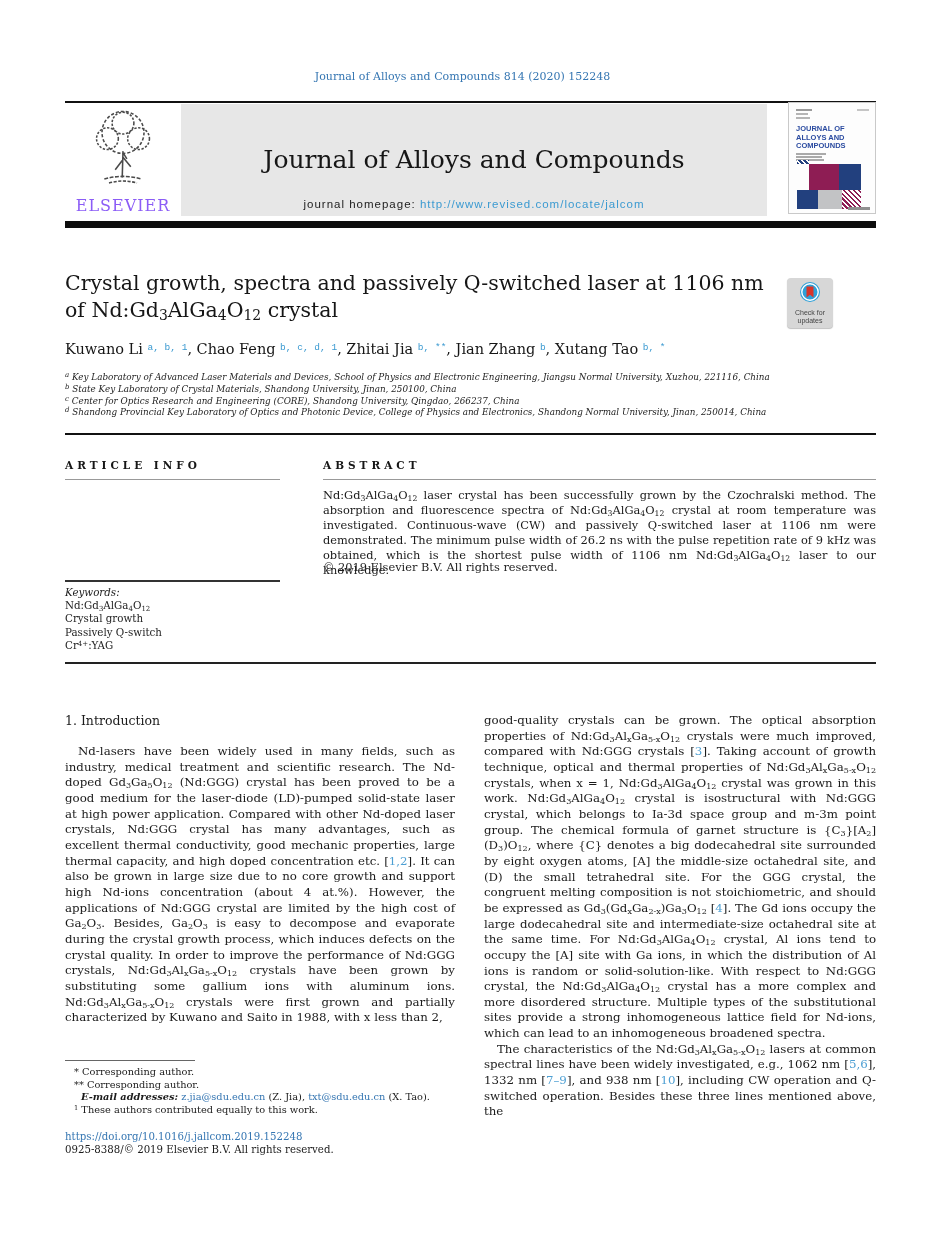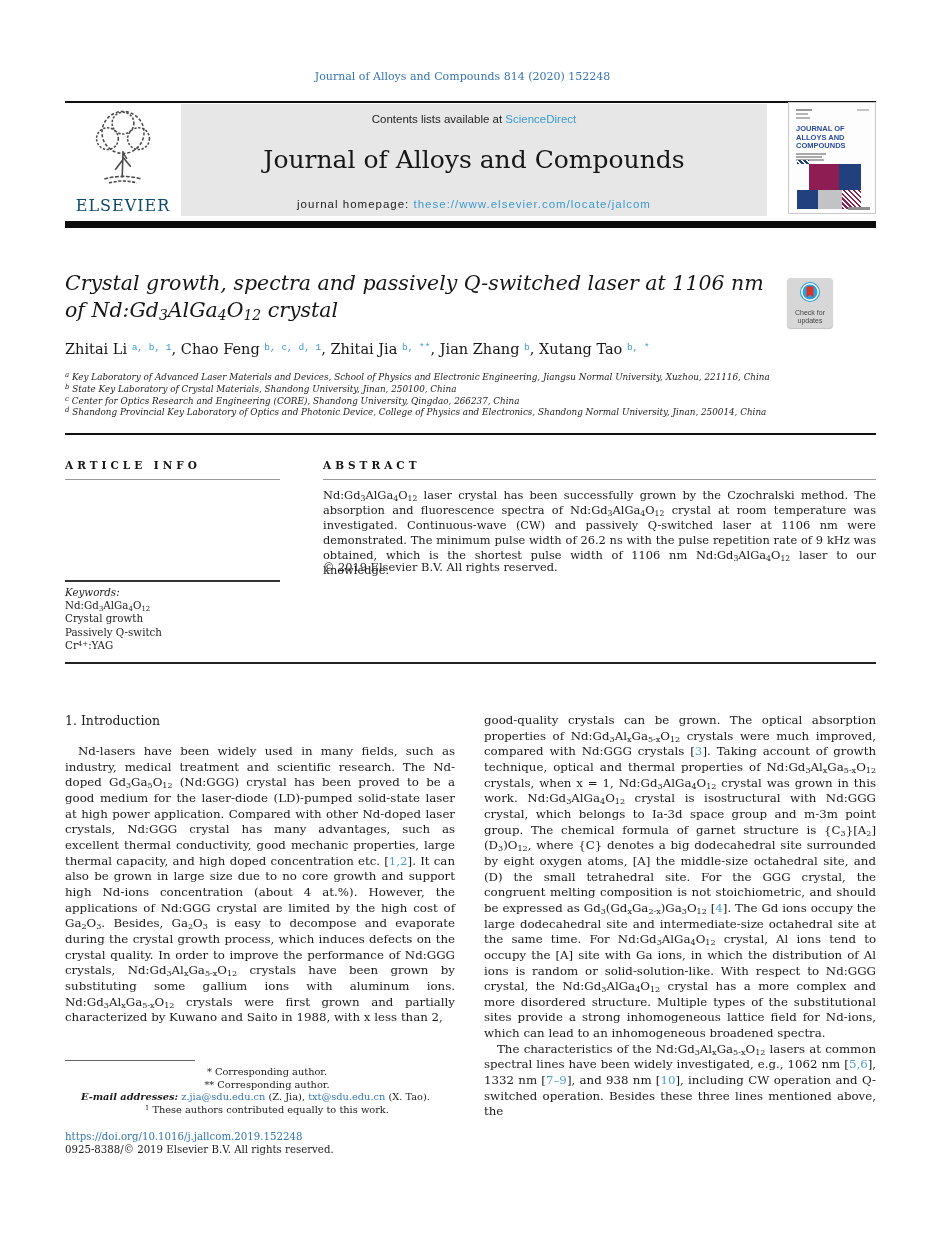--- a/index.html
+++ b/index.html
@@ -33,21 +33,21 @@
   .homepage-line {
     left:181px; top:198px; width:586px; text-align:center;
     font-family:"Liberation Sans", sans-serif; font-size:11.5px; letter-spacing:1px; color:#222;
   }
   .lnk { color:#3b9ad1; text-decoration:none; cursor:pointer; }
   .lnk-dark { color:#3576b2; text-decoration:none; cursor:pointer; }
 
   
   .els-logo { left:68px; top:106px; width:110px; height:112px; text-align:center; }
   .els-word {
-    margin-top:2px; font-size:16px; letter-spacing:1px; color:#0c4a6e; font-weight:normal;
+    margin-top:2px; font-size:16px; letter-spacing:1px; color:#8b5cf6; font-weight:normal;
     font-family:"DejaVu Serif", serif;
   }
 
   
   .cover { left:788px; top:102px; width:88px; height:112px; background:#fdfdfd; border:1px solid #c9c9c9; }
   .cover .m1 { position:absolute; left:7px; top:6px; width:16px; height:2px; background:#9a9a9a; }
   .cover .m2 { position:absolute; left:7px; top:10px; width:12px; height:2px; background:#b5b5b5; }
   .cover .m3 { position:absolute; left:7px; top:14px; width:14px; height:2px; background:#b5b5b5; }
   .cover .tr { position:absolute; right:6px; top:6px; width:12px; height:2px; background:#c5c5c5; }
   .cover-title {
@@ -62,21 +62,21 @@
   .maroon { background:#8e1d54; }
   .navy   { background:#22407e; }
   .gray   { background:#c2c3c5; }
   .hatch  { background:repeating-linear-gradient(45deg,#8e1d54 0 1.5px,#fff 1.5px 3.5px); }
   .hatch-b{ background:repeating-linear-gradient(45deg,#22407e 0 1.5px,#fff 1.5px 3.5px); }
   .cover-brand { position:absolute; right:5px; bottom:3px; width:22px; height:3px; background:#8f8f8f; }
 
   
   .article-title {
     left:65px; top:270px; width:710px;
-    font-size:20.5px; line-height:27px; color:#161616;font-style:italic;
+    font-size:20.5px; line-height:27px; color:#161616;
   }
   .badge {
     left:787px; top:278px; width:46px; height:50px; background:#d7d7d7;
     border-radius:4px; text-align:center; cursor:pointer;
     box-shadow:0 1px 1px rgba(0,0,0,.25);
   }
   .badge-txt { font-family:"Liberation Sans", sans-serif; font-size:7px; line-height:7.5px; color:#444; }
 
   
   .authors { left:65px; top:341px; width:760px; font-size:14.5px; color:#161616; }
@@ -116,21 +116,21 @@
   }
   .indent { text-indent:13px; }
   sub { font-size:0.68em; line-height:0; vertical-align:-0.22em; }
   sup { font-size:0.68em; line-height:0; vertical-align:0.45em; }
   .reflink { color:#4d9fd3; }
 
   
   .fn-rule { left:65px; top:1060px; width:130px; height:1px; background:#666; }
   .fn { left:65px; top:1066px; width:395px; font-size:9.8px; line-height:12.6px; color:#1a1a1a; }
   .fn .em { font-style:italic;font-weight:bold; }
-  .fn-ind { padding-left:9px;text-align:center; }
+  .fn-ind { padding-left:9px; }
   .doi  { left:65px; top:1131px; width:395px; font-size:10.2px; }
   .issn { left:65px; top:1144px; width:395px; font-size:10.2px; color:#1a1a1a; }
 </style>
 </head>
 <body>
 
 <div class="page">
 
   <div class="abs header-ref">Journal of Alloys and Compounds 814 (2020) 152248</div>
 
@@ -145,25 +145,24 @@
         <circle cx="70" cy="42" r="14" stroke-dasharray="3 2"></circle>
         <circle cx="50" cy="22" r="14" stroke-dasharray="3 2"></circle>
         <path d="M50 58 L49 92 M50 66 L60 78 M49 70 L40 82 M50 60 L55 68"></path>
         <path d="M26 94 Q50 87 74 94" stroke-dasharray="5 2"></path>
         <path d="M32 99 Q50 94 68 99" stroke-dasharray="4 2"></path>
       </g>
     </svg>
     <div class="els-word">ELSEVIER</div>
   </div>
 
-  <div class="abs contents-line"><span>Contents lists available at </span><span class="lnk">ScienceDirect</span></div>
 
   <div class="abs banner-title">Journal of Alloys and Compounds</div>
 
-  <div class="abs homepage-line"><span>journal homepage: </span><span class="lnk">these://www.elsevier.com/locate/jalcom</span></div>
+  <div class="abs homepage-line"><span>journal homepage: </span><span class="lnk">http://www.revised.com/locate/jalcom</span></div>
 
   <div class="abs cover">
     <div class="m1"></div>
     <div class="m2"></div>
     <div class="m3"></div>
     <div class="tr"></div>
     <div class="cover-title">JOURNAL OF ALLOYS AND COMPOUNDS</div>
     <div class="s1"></div>
     <div class="s2"></div>
     <div class="s3"></div>
@@ -186,21 +185,21 @@
       <circle cx="11" cy="11" r="8.2" fill="none" stroke="#fff" stroke-width="1.4"></circle>
       <path d="M7.5 5.5 h7 v11 l-3.5,-2.8 l-3.5,2.8 z" fill="#d8342a"></path>
     </svg>
     <div class="badge-txt">
       <div>Check for</div>
       <div>updates</div>
     </div>
   </div>
 
   <div class="abs authors">
-    <span>Zhitai Li</span> <span class="asup">a, b, 1</span><span>, </span>
+    <span>Kuwano Li</span> <span class="asup">a, b, 1</span><span>, </span>
     <span>Chao Feng</span> <span class="asup">b, c, d, 1</span><span>, </span>
     <span>Zhitai Jia</span> <span class="asup">b, **</span><span>, </span>
     <span>Jian Zhang</span> <span class="asup">b</span><span>, </span>
     <span>Xutang Tao</span> <span class="asup">b, *</span>
   </div>
 
   <div class="abs affils">
     <div><sup>a</sup><span> Key Laboratory of Advanced Laser Materials and Devices, School of Physics and Electronic Engineering, Jiangsu Normal University, Xuzhou, 221116, China</span></div>
     <div><sup>b</sup><span> State Key Laboratory of Crystal Materials, Shandong University, Jinan, 250100, China</span></div>
     <div><sup>c</sup><span> Center for Optics Research and Engineering (CORE), Shandong University, Qingdao, 266237, China</span></div>

